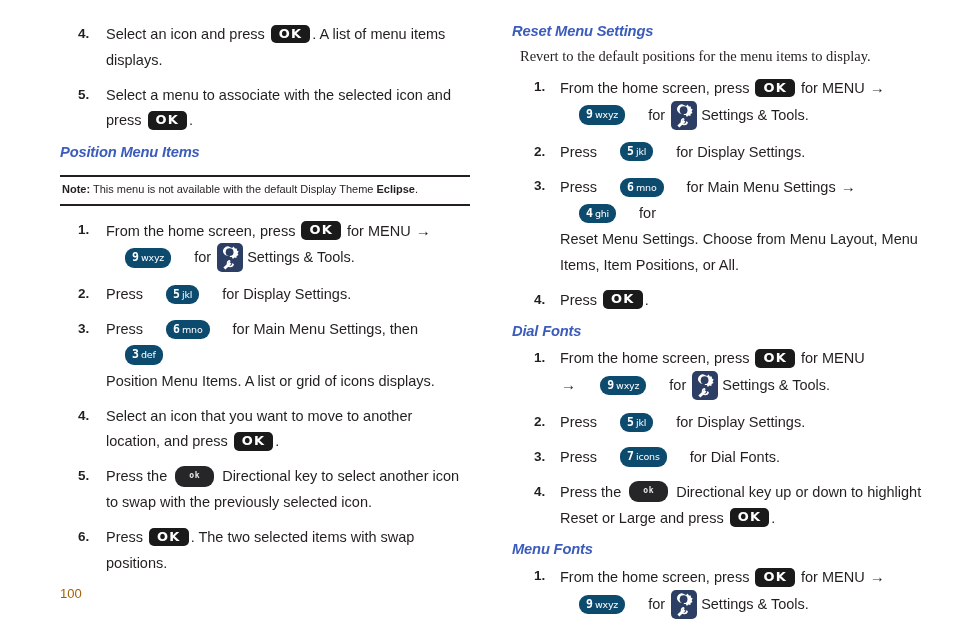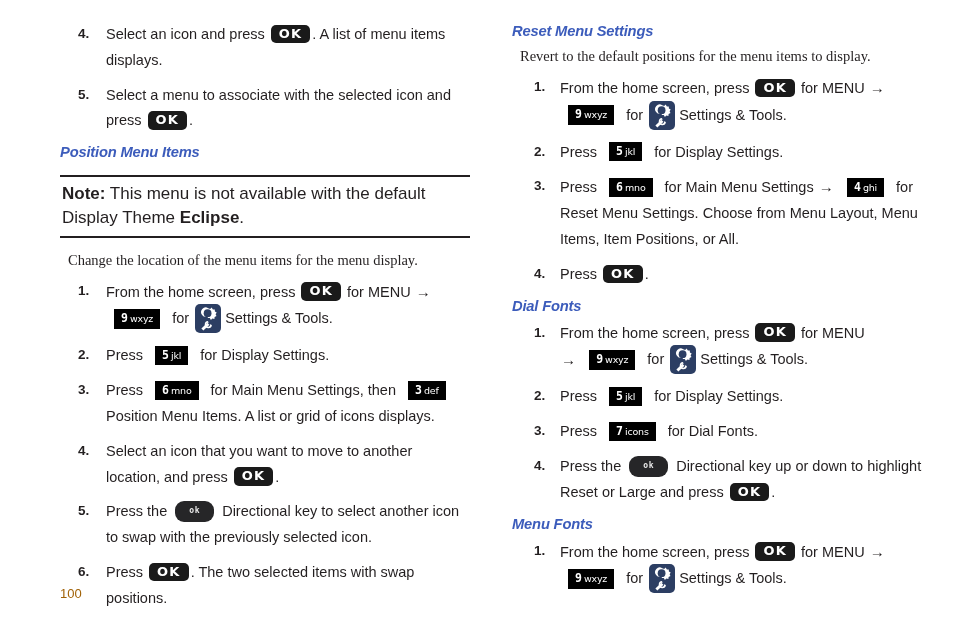--- a/index.html
+++ b/index.html
@@ -35,21 +35,21 @@
     line-height:1.5;
     font-family:Liberation Serif, serif;
   }
 
   
   .note{
     margin:14px 0 12px 0;
     border-top:2.5px solid #231f20;
     border-bottom:2.5px solid #231f20;
     padding:5px 2px 6px 2px;
-    font-size:17px;
+    font-size:11px;
     line-height:1.4;
   }
   .note b{font-weight:bold;}
 
   
   ol.steps{
     list-style:none;
     margin:0;
     padding:0;
   }
@@ -86,27 +86,27 @@
     border-radius:5px;
     padding:2px 8px 3px 8px;
     font-size:13px;
     font-weight:bold;
     letter-spacing:1.2px;
     font-family:"DejaVu Sans", sans-serif;
     line-height:1.05;
     margin:0 2px;
   }
   .key-num{
-    background:#000000;
+    background:#0c4a6e;
     color:#ffffff;
-    border-radius:0;
+    border-radius:9px;
     padding:3px 7px 4px 7px;
     font-size:11px;
     line-height:1.05;
-    margin:0 8px;
+    margin:0 19px;
     white-space:nowrap;
   }
   .key-num .d{
     font-weight:bold;
     font-family:"DejaVu Sans Mono", monospace;
     font-size:11.5px;
     letter-spacing:0;
   }
   .key-num .l{
     font-size:9.5px;
@@ -160,21 +160,20 @@
         <li><span class="num">5.</span><span>Select a menu to associate with the selected icon and press </span><span class="key key-ok">OK</span><span>.</span></li>
       </ol>
 
     <div>
       <div class="heading">Position Menu Items</div>
 
       <div class="note">
         <b>Note:</b><span> This menu is not available with the default Display Theme </span><b>Eclipse</b><span>.</span>
       </div>
 
-      <p class="intro">Change the location of the menu items for the menu display.</p>
 
       <ol class="steps" id="left-steps">
           <li><span class="num">1.</span><span>From the home screen, press </span><span class="key key-ok">OK</span><span> for </span><b>MENU</b><span class="arrow"> → </span><br><span class="key key-num"><span class="d">9</span><span class="l">wxyz</span></span><span> for </span><span class="st-icon"><svg width="26" height="29" viewBox="0 0 26 29">
                 <g fill="#ffffff">
                   <path d="M13.2 4.2 L15.2 5.0 L16.6 3.6 L17.9 5.6 L19.8 5.4 L19.9 7.6 L21.7 8.5 L20.6 10.3 L21.5 12.1 L19.6 12.9 L19.4 14.9 L17.4 14.5 L15.9 15.9 L14.8 14.1 L12.8 14.1 L12.9 12.1 A4.6 4.6 0 1 1 13.2 4.2 Z"></path>
                   <circle cx="12.6" cy="9.2" r="3.9" fill="#2c3e63"></circle>
                   <path d="M6.4 24.6 L12.4 18.8 L14.4 20.8 L8.4 26.6 Z"></path>
                   <path d="M13.0 17.0 a3.6 3.6 0 1 0 3.9 3.9 l-1.9 -0.6 a1.9 1.9 0 1 1 -1.4 -1.4 Z"></path>
                 </g>
               </svg></span><b>Settings &amp; Tools</b><span>.</span></li>

